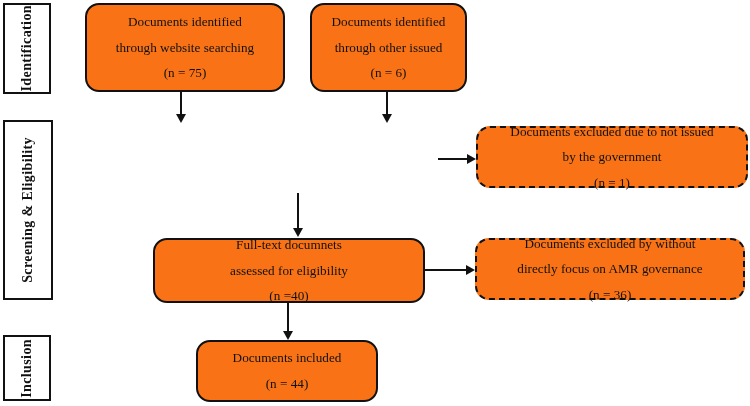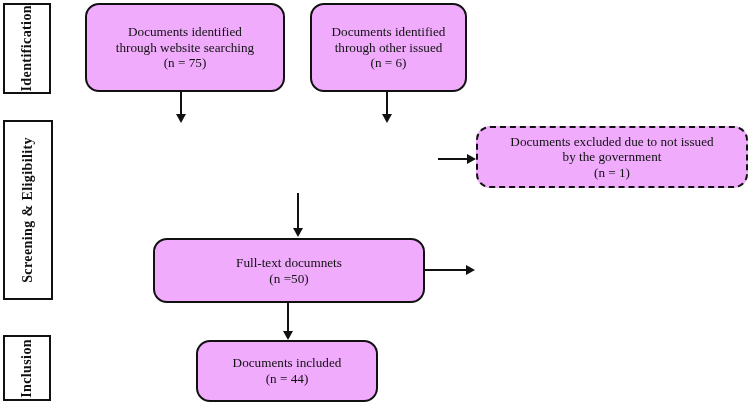--- a/index.html
+++ b/index.html
@@ -34,32 +34,33 @@
     line-height: 1;
     color: #111111;
     letter-spacing: 0.4px;
     white-space: nowrap;
   }
 
   
   .node {
     position: absolute;
     box-sizing: border-box;
-    background: #f0abfc;
+    background: #f97316;
     border: 2px solid #111111;
     border-radius: 14px;
     display: flex;
     flex-direction: column;
     align-items: center;
     justify-content: center;
     text-align: left;
     color: #111111;
     font-size: 13.2px;
     line-height: 1.18;
     padding: 2px 6px;
+    gap: 10px;
   }
   .node.dashed {
     border-style: dashed;
     border-width: 2px;
     font-family: Liberation Serif, serif;
   }
   .node .ln { display: block; white-space: nowrap; }
 
   
   .conn {
@@ -116,23 +117,29 @@
 
 
   <div class="node dashed" style="left:476px; top:126px; width:272px; height:62px;">
     <span class="ln">Documents excluded due to not issued</span>
     <span class="ln">by the government</span>
     <span class="ln">(n = 1)</span>
   </div>
 
   <div class="node" style="left:153px; top:238px; width:272px; height:65px;font-family:Liberation Serif, serif;">
     <span class="ln">Full-text documnets</span>
-    <span class="ln">(n =50)</span>
+    <span class="ln">assessed for eligibility</span>
+    <span class="ln">(n =40)</span>
   </div>
 
+  <div class="node dashed" style="left:475px; top:238px; width:270px; height:62px;">
+    <span class="ln">Documents excluded by without</span>
+    <span class="ln">directly focus on AMR governance</span>
+    <span class="ln">(n = 36)</span>
+  </div>
 
   <div class="node" style="left:196px; top:340px; width:182px; height:62px;">
     <span class="ln">Documents included</span>
     <span class="ln">(n = 44)</span>
   </div>
 
   <div class="conn v" style="left:180px; top:92px; height:24px;"></div>
   <div class="arrowhead down" style="left:176px; top:114px;"></div>
 
   <div class="conn v" style="left:386px; top:92px; height:24px;"></div>

